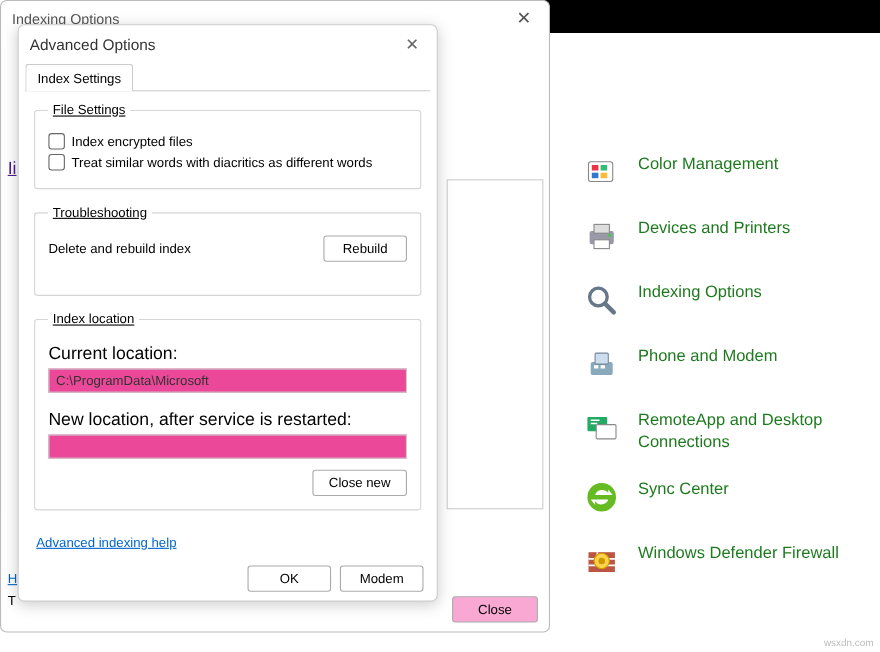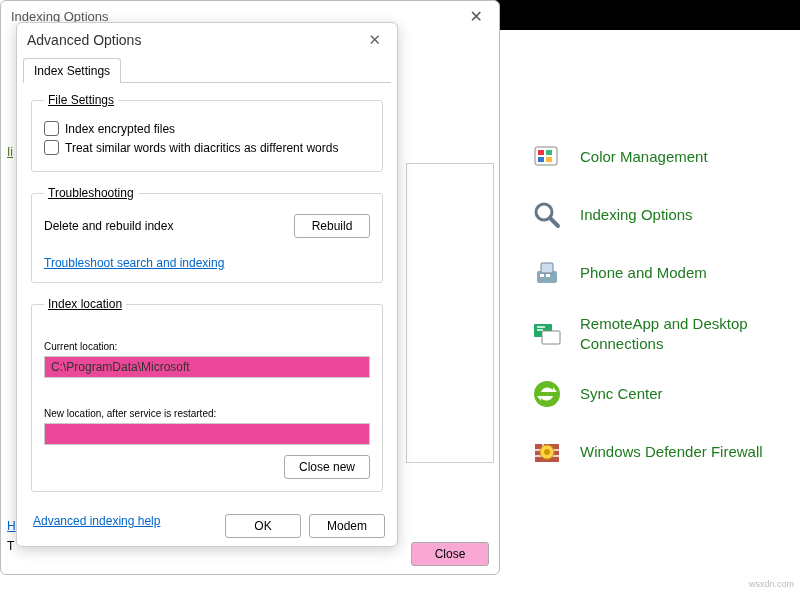--- a/index.html
+++ b/index.html
@@ -3,21 +3,21 @@
   <meta charset="utf-8">
   <style>
     * { box-sizing: border-box; margin: 0; padding: 0; }
     body { font-family: "Segoe UI", Tahoma, sans-serif; font-size: 12px; width: 800px; height: 593px; background: #fff; position: relative; overflow: hidden; }
     
     .black-bar { position: absolute; top: 0; left: 495px; right: 0; height: 30px; background: #000; }
     
     .parent-window { position: absolute; top: 0; left: 0; width: 500px; height: 575px; background: #fff; border: 1px solid #bbb; border-radius: 6px; }
     .parent-title { padding: 6px 10px; font-size: 13px; color: #555; display: flex; align-items: center; justify-content: space-between; }
     .parent-close { font-size: 16px; color: #555; cursor: pointer; padding: 0 6px; }
-    .parent-left-letter { position: absolute; left: 6px; top: 144px; font-size: 12px; color: #4d7c0f; text-decoration: underline; }
+    .parent-left-letter { position: absolute; left: 6px; top: 144px; font-size: 16px; color: #4c1d95; text-decoration: underline; }
     .parent-left-letter2 { position: absolute; left: 6px; top: 518px; font-size: 12px; color: #0066cc; text-decoration: underline; }
     .parent-left-letter3 { position: absolute; left: 6px; top: 538px; font-size: 12px; color: #000; }
     .parent-whitebox { position: absolute; left: 405px; top: 162px; width: 88px; height: 300px; background: #fff; border: 1px solid #ccc; }
     .parent-close-btn { position: absolute; right: 10px; bottom: 8px; width: 78px; height: 24px; background: #f9a8d4; border: 1px solid #aaa; border-radius: 3px; font-size: 12px; cursor: pointer; }
     
     .dialog { position: absolute; top: 22px; left: 16px; width: 382px; height: 525px; background: #fff; border: 1px solid #ccc; border-radius: 6px; box-shadow: 0 3px 14px rgba(0,0,0,0.2); }
     .dialog-titlebar { display: flex; align-items: center; justify-content: space-between; padding: 6px 10px; gap: 40px; }
     .dialog-title { font-size: 14px; color: #333; }
     .dialog-close { font-size: 15px; color: #666; cursor: pointer; padding: 2px 6px; }
     
@@ -34,31 +34,31 @@
     .chk { width: 15px; height: 15px; border: 1.5px solid #666; border-radius: 3px; cursor: pointer; }
     
     .row { display: flex; align-items: center; justify-content: space-between; margin: 4px 0; }
     .btn { background: #fff; border: 1px solid #aaa; border-radius: 3px; padding: 4px 14px; font-size: 12px; cursor: pointer; min-width: 76px; }
     
     .link { color: #0066cc; text-decoration: underline; cursor: pointer; font-size: 12px; }
     
     .field { width: 100%; height: 22px; border: 1px solid #ccc; padding: 2px 6px; font-size: 12px; background: #ec4899; margin: 4px 0 10px; }
     .field.ro { color: #333; }
     
-    .lbl { font-size: 10px; margin-top: 20px; display: block; }
+    .lbl { font-size: 16px; margin-top: 6px; display: block; }
     
     .right-row { display: flex; justify-content: flex-end; gap: 8px; }
     
     .help-link { margin: 8px 0 12px 2px; display: inline-block; }
     
     .dialog-footer { position: absolute; bottom: 8px; right: 12px; display: flex; gap: 8px; }
     
     
     .cp-list { position: absolute; left: 530px; top: 140px; right: 20px; }
-    .cp-item { display: flex; align-items: center; gap: 16px; margin-bottom: 24px; cursor: pointer; }
+    .cp-item { display: flex; gap: 16px; margin-bottom: 24px; cursor: pointer; }
     .cp-icon { width: 34px; height: 34px; display: flex; align-items: center; justify-content: center; flex-shrink: 0; }
     .cp-label { color: #1e7a1e; font-size: 15px; line-height: 1.3; max-width: 200px; }
     
     .watermark { position: absolute; right: 6px; bottom: 4px; font-size: 9px; color: #bbb; }
     
     
     .ico svg { width: 32px; height: 32px; }
   </style>
 </head>
 <body>
@@ -101,21 +101,20 @@
       </div>
     </fieldset>
     
     <fieldset>
       <legend>Troubleshooting</legend>
       <div class="row">
         <span>Delete and rebuild index</span>
         <button class="btn">Rebuild</button>
       </div>
       <div style="height:14px"></div>
-      <a class="link">Troubleshoot search and indexing</a>
     </fieldset>
     
     <fieldset>
       <legend>Index location</legend>
       <span class="lbl">Current location:</span>
       <input class="field ro" readonly="" value="C:\ProgramData\Microsoft" style="">
       <span class="lbl">New location, after service is restarted:</span>
       <input class="field" value="" style="">
       <div class="right-row">
         <button class="btn">Close new</button>
@@ -139,20 +138,31 @@
           <rect x="4" y="6" width="22" height="18" rx="2" fill="#fff" stroke="#888"></rect>
           <rect x="7" y="9" width="6" height="5" fill="#e34"></rect>
           <rect x="15" y="9" width="6" height="5" fill="#3b7"></rect>
           <rect x="7" y="16" width="6" height="5" fill="#37c"></rect>
           <rect x="15" y="16" width="6" height="5" fill="#fb3"></rect>
         </svg>
     </div>
     <span class="cp-label">Color Management</span>
   </div>
 
+  <div class="cp-item">
+    <div class="cp-icon ico">
+      <svg viewBox="0 0 32 32">
+          <rect x="5" y="11" width="22" height="12" rx="2" fill="#99a"></rect>
+          <rect x="9" y="5" width="14" height="8" fill="#ddd" stroke="#888"></rect>
+          <rect x="9" y="19" width="14" height="8" fill="#fff" stroke="#888"></rect>
+          <circle cx="23" cy="15" r="1.5" fill="#4c4"></circle>
+        </svg>
+    </div>
+    <span class="cp-label">Devices and Printers</span>
+  </div>
 
   <div class="cp-item">
     <div class="cp-icon ico">
       <svg viewBox="0 0 32 32">
           <circle cx="13" cy="13" r="8" fill="none" stroke="#678" stroke-width="3"></circle>
           <line x1="19" y1="19" x2="27" y2="27" stroke="#678" stroke-width="4" stroke-linecap="round"></line>
         </svg>
     </div>
     <span class="cp-label">Indexing Options</span>
   </div>

